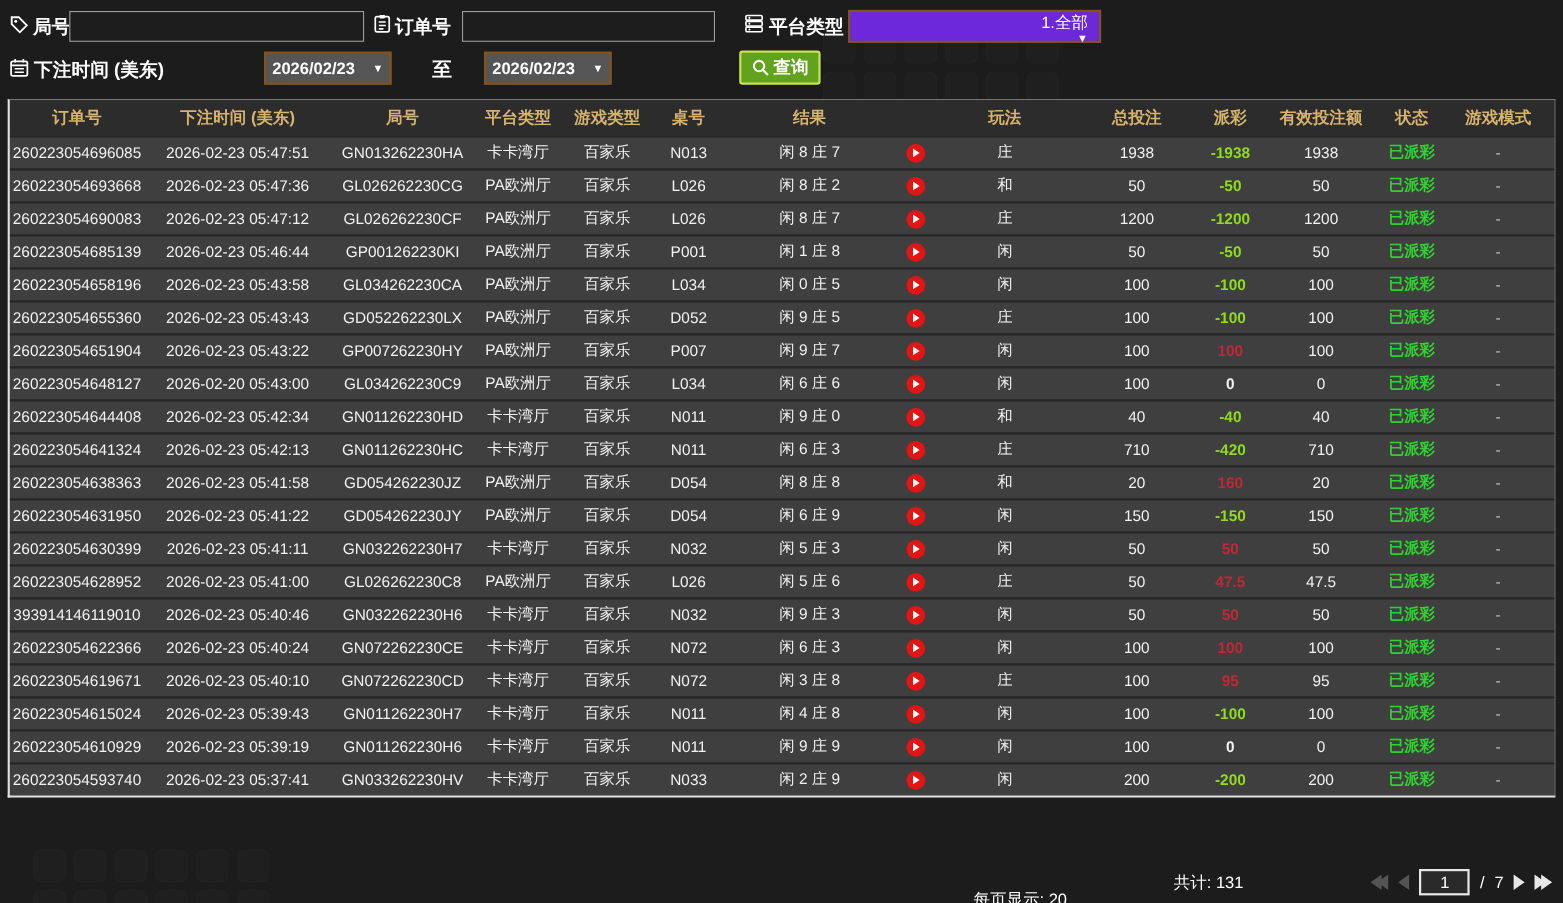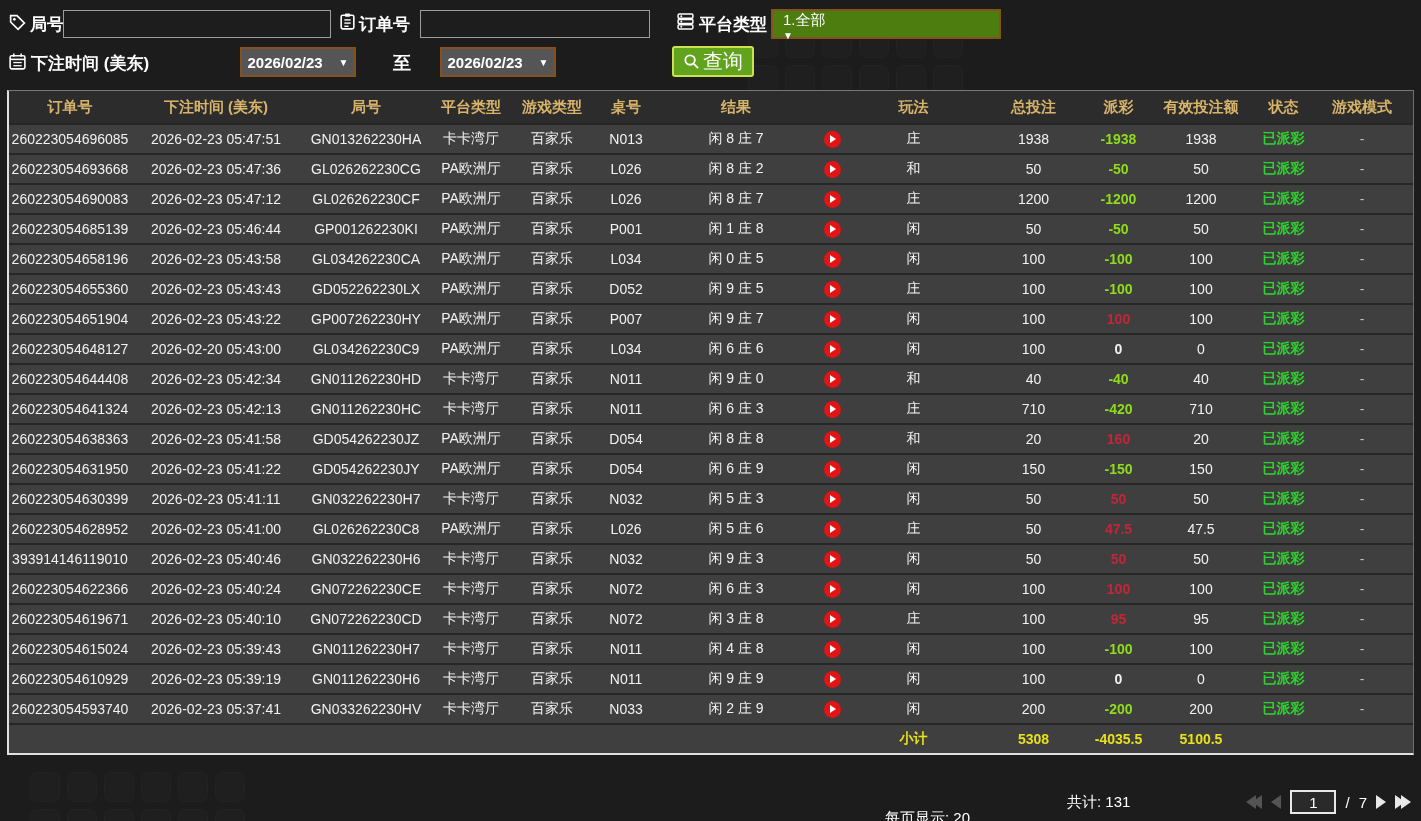--- a/index.html
+++ b/index.html
@@ -17,36 +17,36 @@
   .wm span { width:30px; height:30px; border-radius:7px; background:rgba(255,255,255,0.03); border:1px solid rgba(255,255,255,0.025); }
 
   
   .flabel { font-weight:bold; font-size:17px; color:#fff; }
   .ficon  { display:inline-flex; width:19px; height:19px; }
   .txtinput {
     background:#1d1d1d; border:1px solid #9d9d9d; height:28px;
     color:#fff; font-size:15px; padding:0 8px; outline:none;
   }
   .selectbox {
-    background:#4d7c0f; border:2px solid var(--select_border_orange,#85521d);
-    height:30px; display:flex; align-items:flex-start; justify-content:space-between;
+    background:#6d28d9; border:2px solid var(--select_border_orange,#85521d);
+    height:30px; display:flex; align-items:flex-end; justify-content:space-between;
     color:#fff; font-size:15px; padding:0 10px; cursor:pointer;flex-direction:column;
   }
   .datebtn {
     background:var(--date_button_bg,#555); border:2px solid var(--select_border_orange,#85521d);
     height:30px; display:flex; align-items:center; justify-content:center; gap:16px;
     color:#fff; font-size:15px; font-weight:bold; cursor:pointer;
   }
   .caret { font-size:10px; color:#fff; }
   .searchbtn {
     background:var(--search_button_green,#61a31c);
     border:2px solid var(--search_button_border,#ccdf55);
     border-radius:3px; height:31px; padding:0 9px;
     display:flex; align-items:center; gap:3px;
-    color:#fff; font-size:20px; font-weight:normal; cursor:pointer;
+    color:#fff; font-size:16px; font-weight:bold; cursor:pointer;
   }
 
   
   .table {
     position:absolute; left:7px; top:90px; width:1407px;
     border-left:2px solid var(--table_border,#e0e0e0);
     border-right:1px solid #6e6e6e;
     border-bottom:2px solid var(--table_border,#e0e0e0);
     border-top:1px solid #777;
     background:var(--row_bg,#3f3f3f);
@@ -625,36 +625,20 @@
     </div>
     <div class="td c-play">闲</div>
     <div class="td c-total">200</div>
     <div class="td c-payout neg">-200</div>
     <div class="td c-valid">200</div>
     <div class="td c-status">已派彩</div>
     <div class="td c-mode">-</div>
   </div>
 </div>
 
-  <div class="grid-row totrow">
-    <div class="td"></div>
-      <div class="td"></div>
-      <div class="td"></div>
-      <div class="td"></div>
-    <div class="td"></div>
-      <div class="td"></div>
-      <div class="td"></div>
-      <div class="td"></div>
-    <div class="td">小计</div>
-    <div class="td">5308</div>
-    <div class="td">-4035.5</div>
-    <div class="td">5100.5</div>
-    <div class="td"></div>
-      <div class="td"></div>
-  </div>
 </div>
 
 <div class="footer">
   <span class="abs" style="left:885px; top:21px;">
     <span>每页显示:</span>
     <span>20</span>
   </span>
   <span class="abs" style="left:1067px; top:5px;text-align:right;">
     <span>共计:</span>
     <span>131</span>

